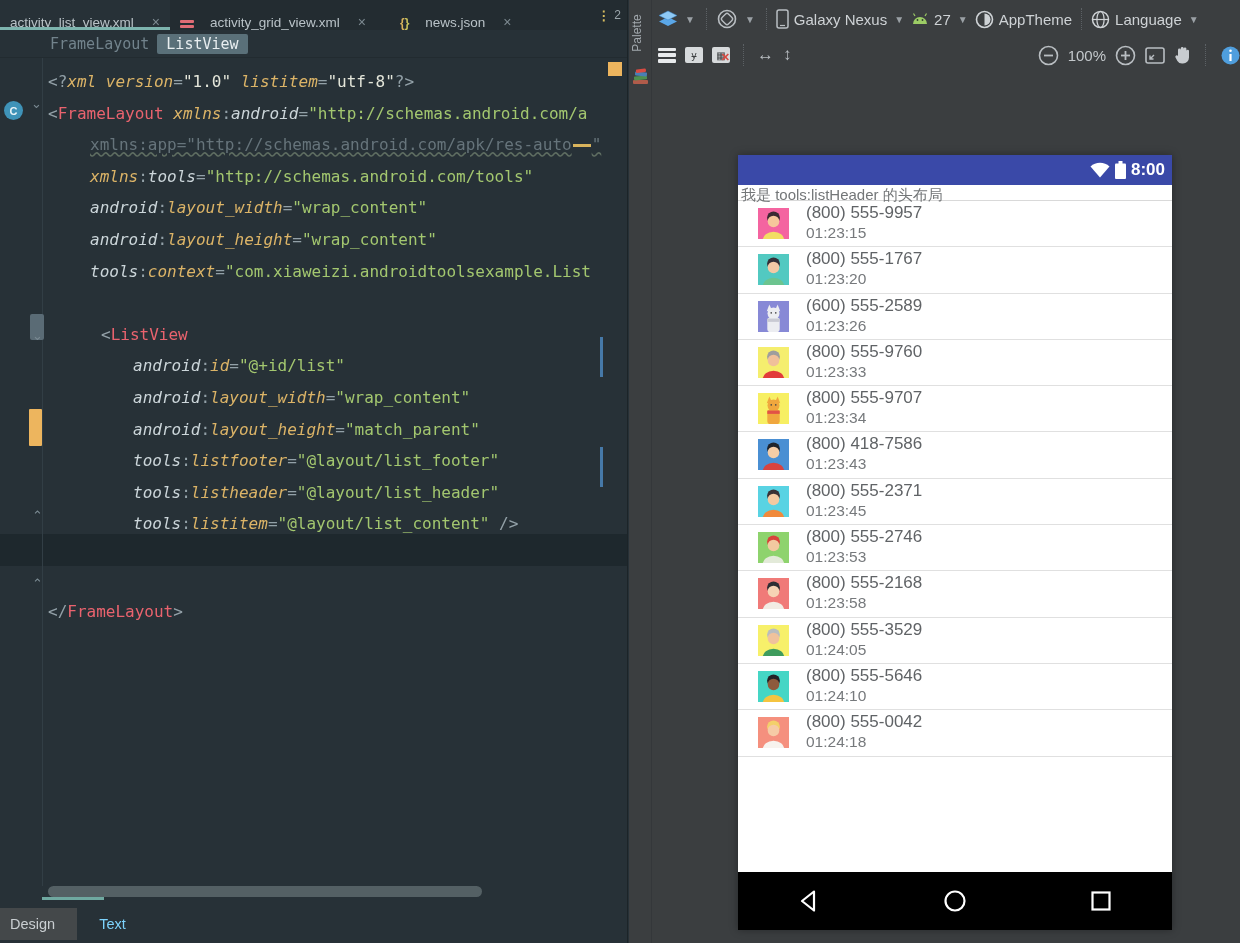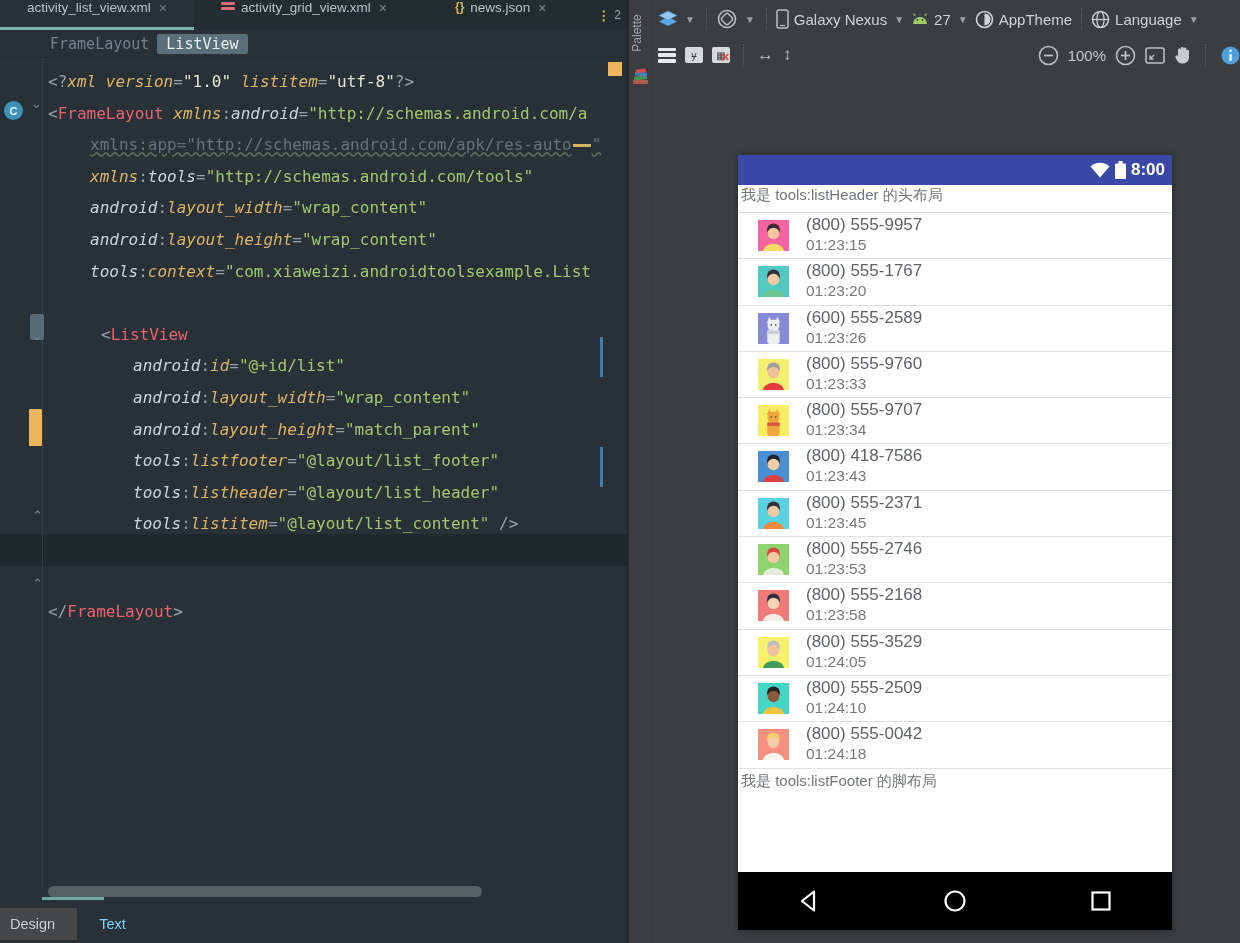--- a/index.html
+++ b/index.html
@@ -3,21 +3,21 @@
 <meta charset="utf-8">
 <style>
   * { margin:0; padding:0; box-sizing:border-box; }
   html,body { width:1240px; height:943px; overflow:hidden; background:#273137; font-family:"Liberation Sans",sans-serif; }
   .app { position:relative; width:1240px; height:943px; }
 
   
   .editor-pane { position:absolute; left:0; top:0; width:628px; height:943px; background:#273137; overflow:hidden; border-right:1px solid #1c2428; }
 
   .tab-bar { position:absolute; left:0; top:0; width:100%; height:30px; background:#232c31; display:flex; align-items:stretch; }
-  .tab { display:flex; align-items:flex-start; gap:6px; padding:0 27px; font-size:13.5px; color:#b9c2c7; position:relative; }
+  .tab { display:flex; align-items:flex-end; gap:16px; padding:0 10px; font-size:13.5px; color:#b9c2c7; position:relative; }
   .tab.active { background:#273137; }
   .tab.active::after { content:""; position:absolute; left:0; right:0; bottom:0; height:3px; background:#7db4ae; }
   .tab .close { color:#7d8a91; font-size:14px; margin-left:2px; }
   .ficon-layout { width:14px; height:12px; display:inline-flex; flex-direction:column; justify-content:center; gap:2px; }
   .ficon-layout i { display:block; height:3px; border-radius:1px; background:#e06c75; }
   .ficon-json { font-size:12px; font-weight:bold; }
   .ficon-json .b1 { color:#d8b35c; } .ficon-json .b2 { color:#c8c25e; }
   .tab-overflow { margin-left:auto; display:flex; align-items:center; gap:4px; padding-right:6px; }
   .kebab { color:#d6bc5f; font-weight:bold; font-size:13px; letter-spacing:0; }
   .tab-count { color:#9aa5ab; font-size:12px; }
@@ -70,21 +70,21 @@
   .hamb { width:18px; height:15px; display:flex; flex-direction:column; justify-content:space-between; }
   .hamb i { height:3.2px; background:#e8eaec; border-radius:1px; }
   .redx { position:absolute; right:0px; bottom:-1px; color:#d84b42; font-weight:bold; font-size:11px; }
   .arr { font-size:17px; color:#b9bec2; }
 
   
   .phone { position:absolute; left:109px; top:155px; width:434px; height:775px; box-shadow:0 0 8px rgba(0,0,0,.35); }
   .statusbar { height:30px; background:#3a49a8; display:flex; align-items:center; justify-content:flex-end; gap:5px; padding-right:7px; }
   .status-time { color:#fff; font-size:17px; font-weight:bold; }
   .screen { height:687px; background:#fff; overflow:hidden; font-family:"Liberation Sans",sans-serif; }
-  .list-caption { height:28px; line-height:19px; padding-left:3px; font-size:15px; color:#737678; border-bottom:1px solid #d9d9d9; }
+  .list-caption { height:16px; line-height:19px; padding-left:3px; font-size:15px; color:#737678; border-bottom:1px solid #d9d9d9; }
   .list-caption.footer { border-bottom:none; height:26px; line-height:24px; }
   .contact-row { height:46.3px; border-bottom:1px solid #e0e0e0; position:relative; }
   .contact-row .avatar { position:absolute; left:20px; top:7px; width:31px; height:31px; }
   .contact-row .phone-num { position:absolute; left:68px; top:2px; font-size:17px; color:#606366; }
   .contact-row .call-time { position:absolute; left:68px; top:23px; font-size:15.5px; color:#76797c; }
   .navbar { height:58px; background:#000; display:flex; align-items:center; justify-content:space-between; padding:0 58px; }
 </style>
 </head>
 <body>
 
@@ -395,36 +395,35 @@
               <div class="call-time">01:24:05</div>
             </div>
             <div class="contact-row">
               <span class="avatar"><svg viewBox="0 0 30 30" width="31" height="31">
                   <rect width="30" height="30" fill="#45d6c5"></rect>
                   <circle cx="15" cy="9.5" r="6.2" fill="#252226"></circle>
                   <circle cx="15" cy="13" r="5.6" fill="#8d5a3c"></circle>
                   <path d="M9.6,10.5 a5.6,5.6 0 0 1 10.8,0 l0,-2.5 a5.6,4.5 0 0 0 -10.8,0 z" fill="#252226"></path>
                   <ellipse cx="15" cy="31.5" rx="10.5" ry="8.5" fill="#f5c440"></ellipse>
                 </svg></span>
-              <div class="phone-num">(800) 555-2509</div>
+              <div class="phone-num">(800) 555-5646</div>
               <div class="call-time">01:24:10</div>
             </div>
             <div class="contact-row">
               <span class="avatar"><svg viewBox="0 0 30 30" width="31" height="31">
                   <rect width="30" height="30" fill="#f5907e"></rect>
                   <circle cx="15" cy="9.5" r="6.2" fill="#f3d06b"></circle>
                   <circle cx="15" cy="13" r="5.6" fill="#f6cba6"></circle>
                   <path d="M9.6,10.5 a5.6,5.6 0 0 1 10.8,0 l0,-2.5 a5.6,4.5 0 0 0 -10.8,0 z" fill="#f3d06b"></path>
                   <ellipse cx="15" cy="31.5" rx="10.5" ry="8.5" fill="#f7f3ee"></ellipse>
                 </svg></span>
               <div class="phone-num">(800) 555-0042</div>
               <div class="call-time">01:24:18</div>
             </div>
           </div>
-        <div class="list-caption footer">我是 tools:listFooter 的脚布局</div>
       </div>
       <div class="navbar">
         <svg width="26" height="26" viewBox="0 0 26 26">
           <polygon points="18,3.5 6,13 18,22.5" fill="none" stroke="#fff" stroke-width="2.2" stroke-linejoin="round"></polygon>
         </svg>
         <svg width="26" height="26" viewBox="0 0 26 26">
           <circle cx="13" cy="13" r="9.5" fill="none" stroke="#fff" stroke-width="2.2"></circle>
         </svg>
         <svg width="26" height="26" viewBox="0 0 26 26">
           <rect x="4.5" y="4.5" width="17" height="17" fill="none" stroke="#fff" stroke-width="2.2"></rect>

